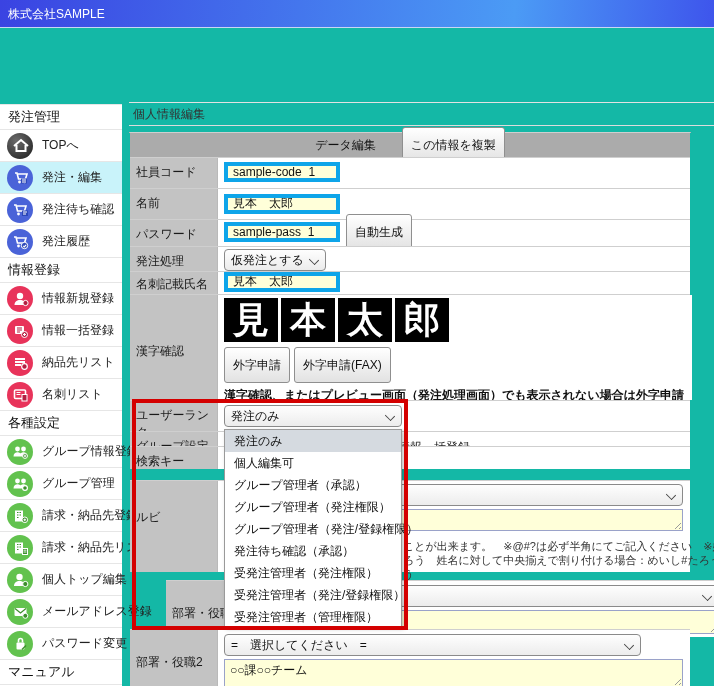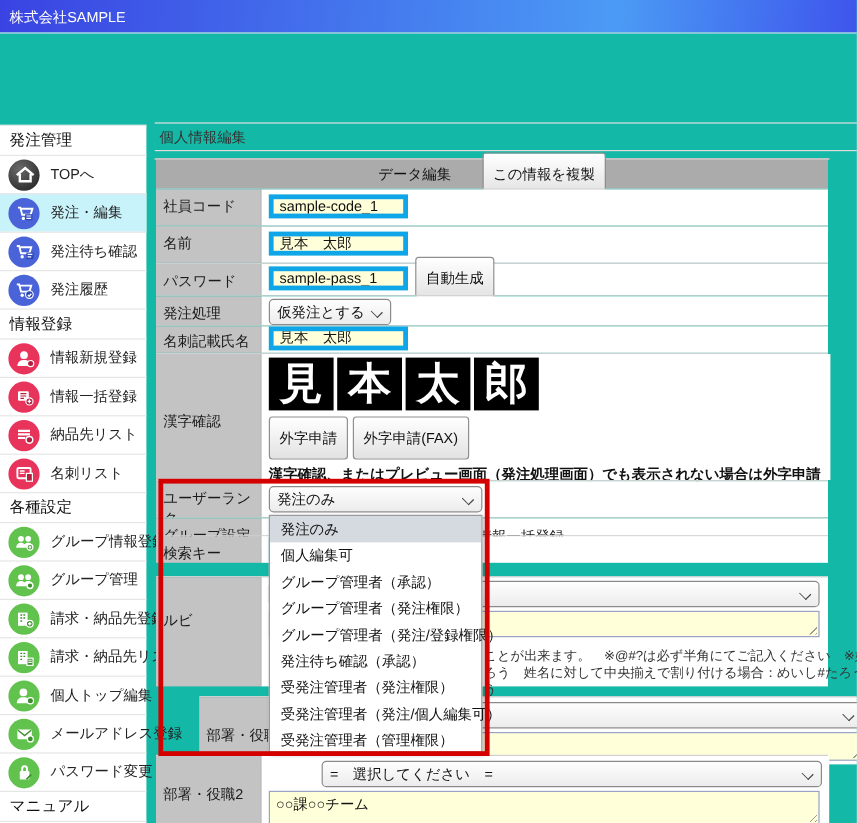--- a/index.html
+++ b/index.html
@@ -363,40 +363,40 @@
         </div>
         <div class="textarea" style="width:459px;height:24px;margin-top:3px;">
           <span class="resize-handle"></span>
         </div>
       </div>
     </div>
 
     <div class="tr" style="top:497px;height:60px;">
       <div class="th" style="padding-top:24px;">部署・役職2</div>
       <div class="td" style="padding-top:4px;">
-        <div class="sel" style="width:417px;margin-left:44px;">
+        <div class="sel" style="width:417px;">
           <span>=　選択してください　=</span>
           <span class="chev"></span>
         </div>
         <div class="textarea" style="width:459px;height:28px;margin-top:3px;">
           <span>○○課○○チーム</span>
           <span class="resize-handle"></span>
         </div>
       </div>
     </div>
 
   </div>
 
   <div class="dropdown-panel" id="dd-panel">
       <div class="dd-opt selected">発注のみ</div>
       <div class="dd-opt">個人編集可</div>
       <div class="dd-opt">グループ管理者（承認）</div>
       <div class="dd-opt">グループ管理者（発注権限）</div>
       <div class="dd-opt">グループ管理者（発注/登録権限）</div>
       <div class="dd-opt">発注待ち確認（承認）</div>
       <div class="dd-opt">受発注管理者（発注権限）</div>
-      <div class="dd-opt">受発注管理者（発注/個人編集可）</div>
+      <div class="dd-opt">受発注管理者（発注/登録権限）</div>
       <div class="dd-opt">受発注管理者（管理権限）</div>
     </div>
 
   <div class="red-rect"></div>
 
 </div>
 
 </body></html>

